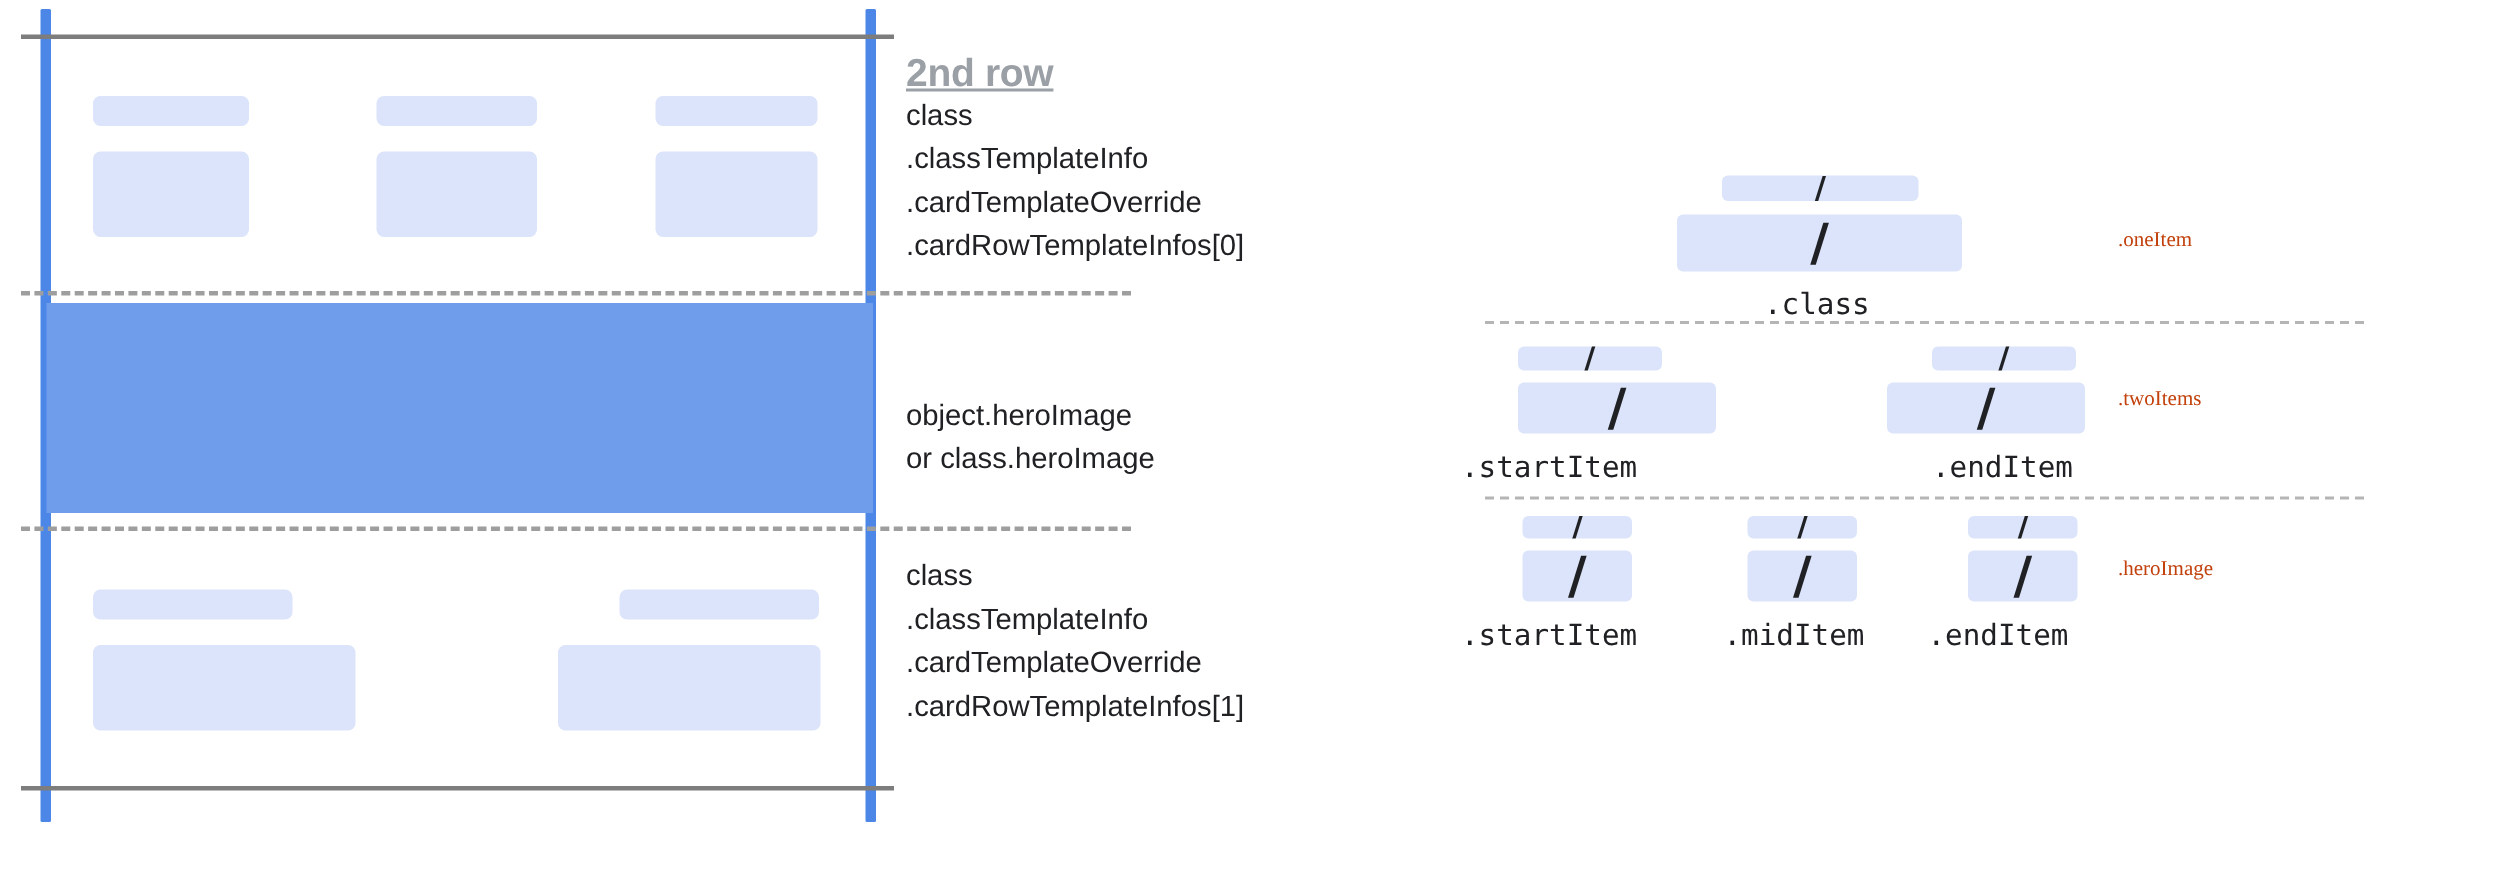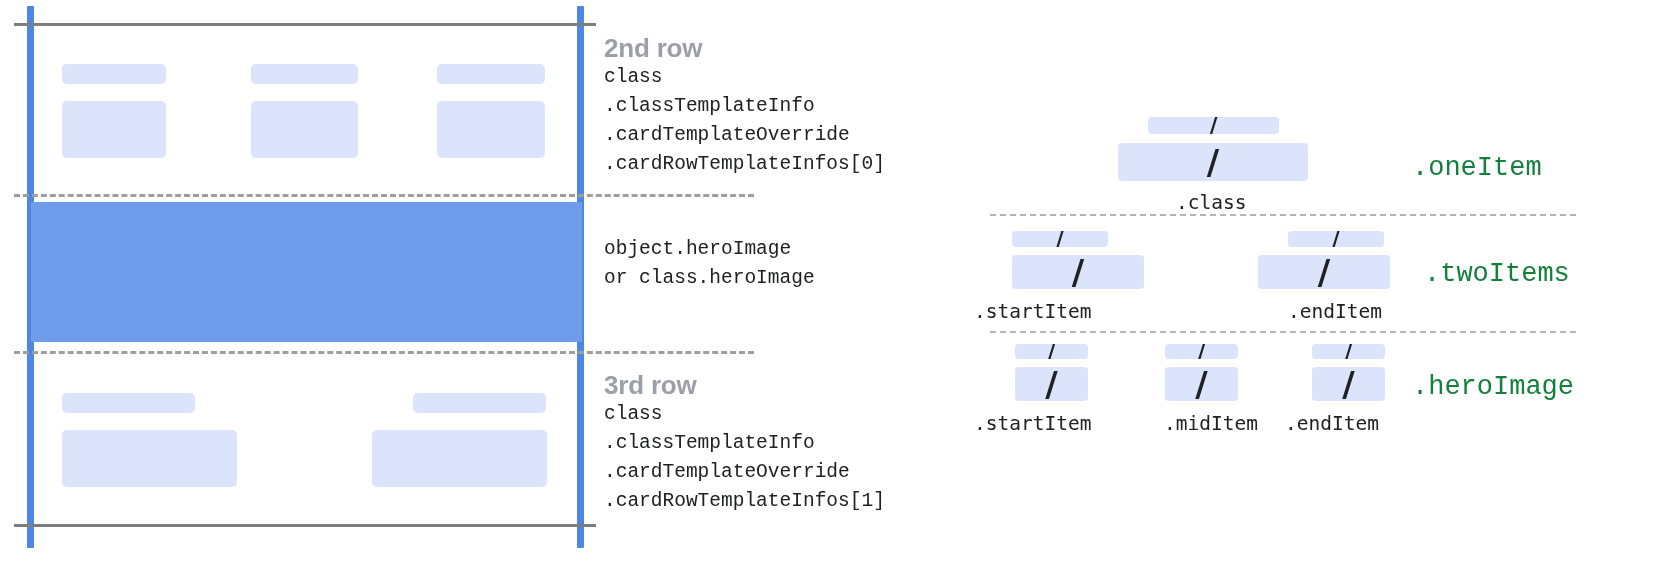--- a/index.html
+++ b/index.html
@@ -70,23 +70,24 @@
   
   .note { position: absolute; }
   .note-title {
     font-family: "Liberation Sans", sans-serif;
     font-weight: bold;
     font-size: 26px;
     color: #9aa0a6;
     line-height: 30px;
     letter-spacing: -0.2px;
     white-space: nowrap;
+    text-decoration: underline;
   }
   .note-code {
-    font-family: Liberation Mono, monospace;
+    font-family: Liberation Sans, sans-serif;
     font-size: 19.5px;
     color: #202124;
     line-height: 29px;
     white-space: pre;
   }
 
   
   #item-diagram {
     position: absolute;
     left: 940px; top: 0;
@@ -119,23 +120,23 @@
 
   .ilabel {
     position: absolute;
     font-family: "DejaVu Sans Mono", monospace;
     font-size: 19.5px;
     color: #202124;
     white-space: nowrap;
   }
   .rlabel {
     position: absolute;
-    font-family: Liberation Mono, monospace;
-    font-size: 27px;
-    color: #15803d;
+    font-family: Liberation Serif, serif;
+    font-size: 14px;
+    color: #c2410c;
     white-space: nowrap;
   }
 </style>
 </head>
 <body>
 
 <div id="card-diagram">
 
   <div class="rail rail-left"></div>
   <div class="rail rail-right"></div>
@@ -165,27 +166,26 @@
 </div>
 
 <div class="note" style="left:604px; top:33px;">
   <div class="note-title">2nd row</div>
   <div class="note-code">class
 .classTemplateInfo
 .cardTemplateOverride
 .cardRowTemplateInfos[0]</div>
 </div>
 
-<div class="note" style="left:604px; top:235px;">
+<div class="note" style="left:604px; top:263px;">
   <div class="note-code">object.heroImage
 or class.heroImage</div>
 </div>
 
 <div class="note" style="left:604px; top:370px;">
-  <div class="note-title">3rd row</div>
   <div class="note-code">class
 .classTemplateInfo
 .cardTemplateOverride
 .cardRowTemplateInfos[1]</div>
 </div>
 
 <div id="item-diagram">
 
   <div class="chip chip-sm" style="left:208px; top:117px; width:131px; height:17px;">
     <span class="slash">/</span>
@@ -207,39 +207,39 @@
   <div class="ilabel" style="left:34px;  top:300px;">.startItem</div>
 
   <div class="chip chip-sm" style="left:348px; top:231px; width:96px;  height:16px;">
     <span class="slash">/</span>
   </div>
   <div class="chip chip-lg" style="left:318px; top:255px; width:132px; height:34px;">
     <span class="slash">/</span>
   </div>
   <div class="ilabel" style="left:348px; top:300px;">.endItem</div>
 
-  <div class="rlabel" style="left:484px; top:259px;">.twoItems</div>
+  <div class="rlabel" style="left:472px; top:259px;">.twoItems</div>
 
   <div class="sep" style="left:50px; top:331px; width:586px;"></div>
 
   <div class="chip chip-sm" style="left:75px;  top:344px; width:73px; height:15px;">
     <span class="slash">/</span>
   </div>
   <div class="chip chip-lg" style="left:75px;  top:367px; width:73px; height:34px;">
     <span class="slash">/</span>
   </div>
   <div class="ilabel" style="left:34px;  top:412px;">.startItem</div>
 
   <div class="chip chip-sm" style="left:225px; top:344px; width:73px; height:15px;">
     <span class="slash">/</span>
   </div>
   <div class="chip chip-lg" style="left:225px; top:367px; width:73px; height:34px;">
     <span class="slash">/</span>
   </div>
-  <div class="ilabel" style="left:224px; top:412px;">.midItem</div>
+  <div class="ilabel" style="left:209px; top:412px;">.midItem</div>
 
   <div class="chip chip-sm" style="left:372px; top:344px; width:73px; height:15px;">
     <span class="slash">/</span>
   </div>
   <div class="chip chip-lg" style="left:372px; top:367px; width:73px; height:34px;">
     <span class="slash">/</span>
   </div>
   <div class="ilabel" style="left:345px; top:412px;">.endItem</div>
 
   <div class="rlabel" style="left:472px; top:372px;">.heroImage</div>

